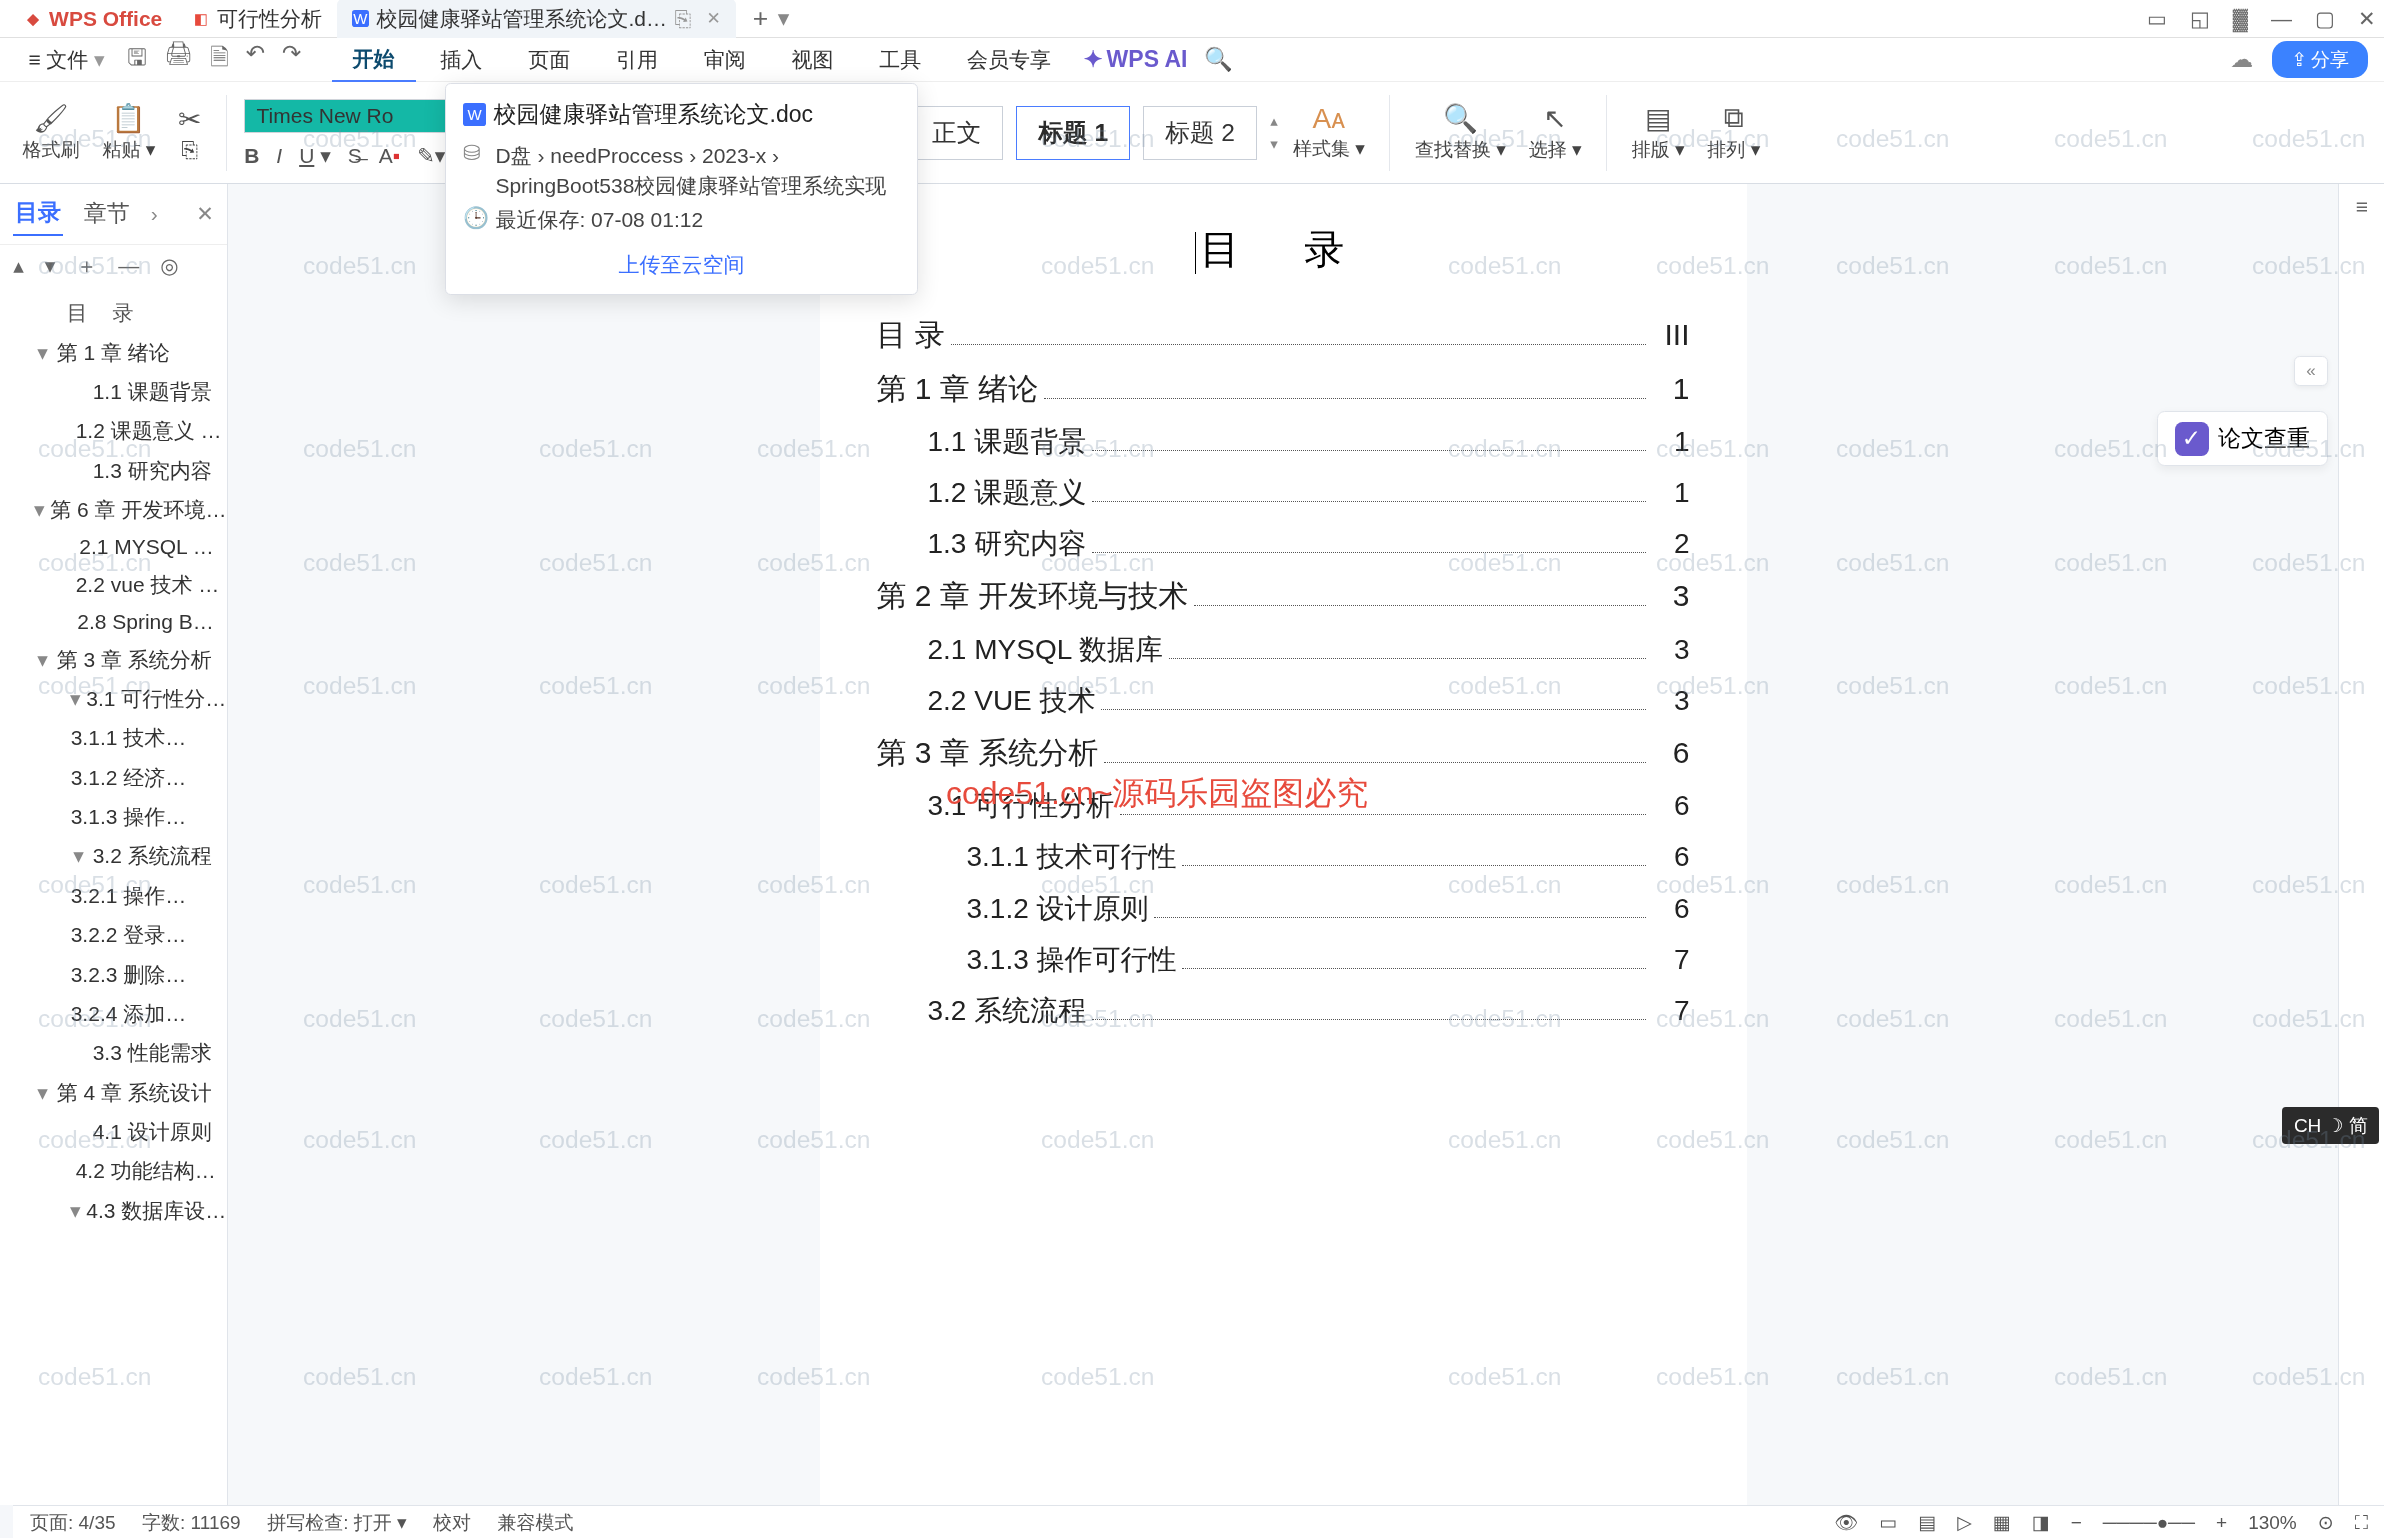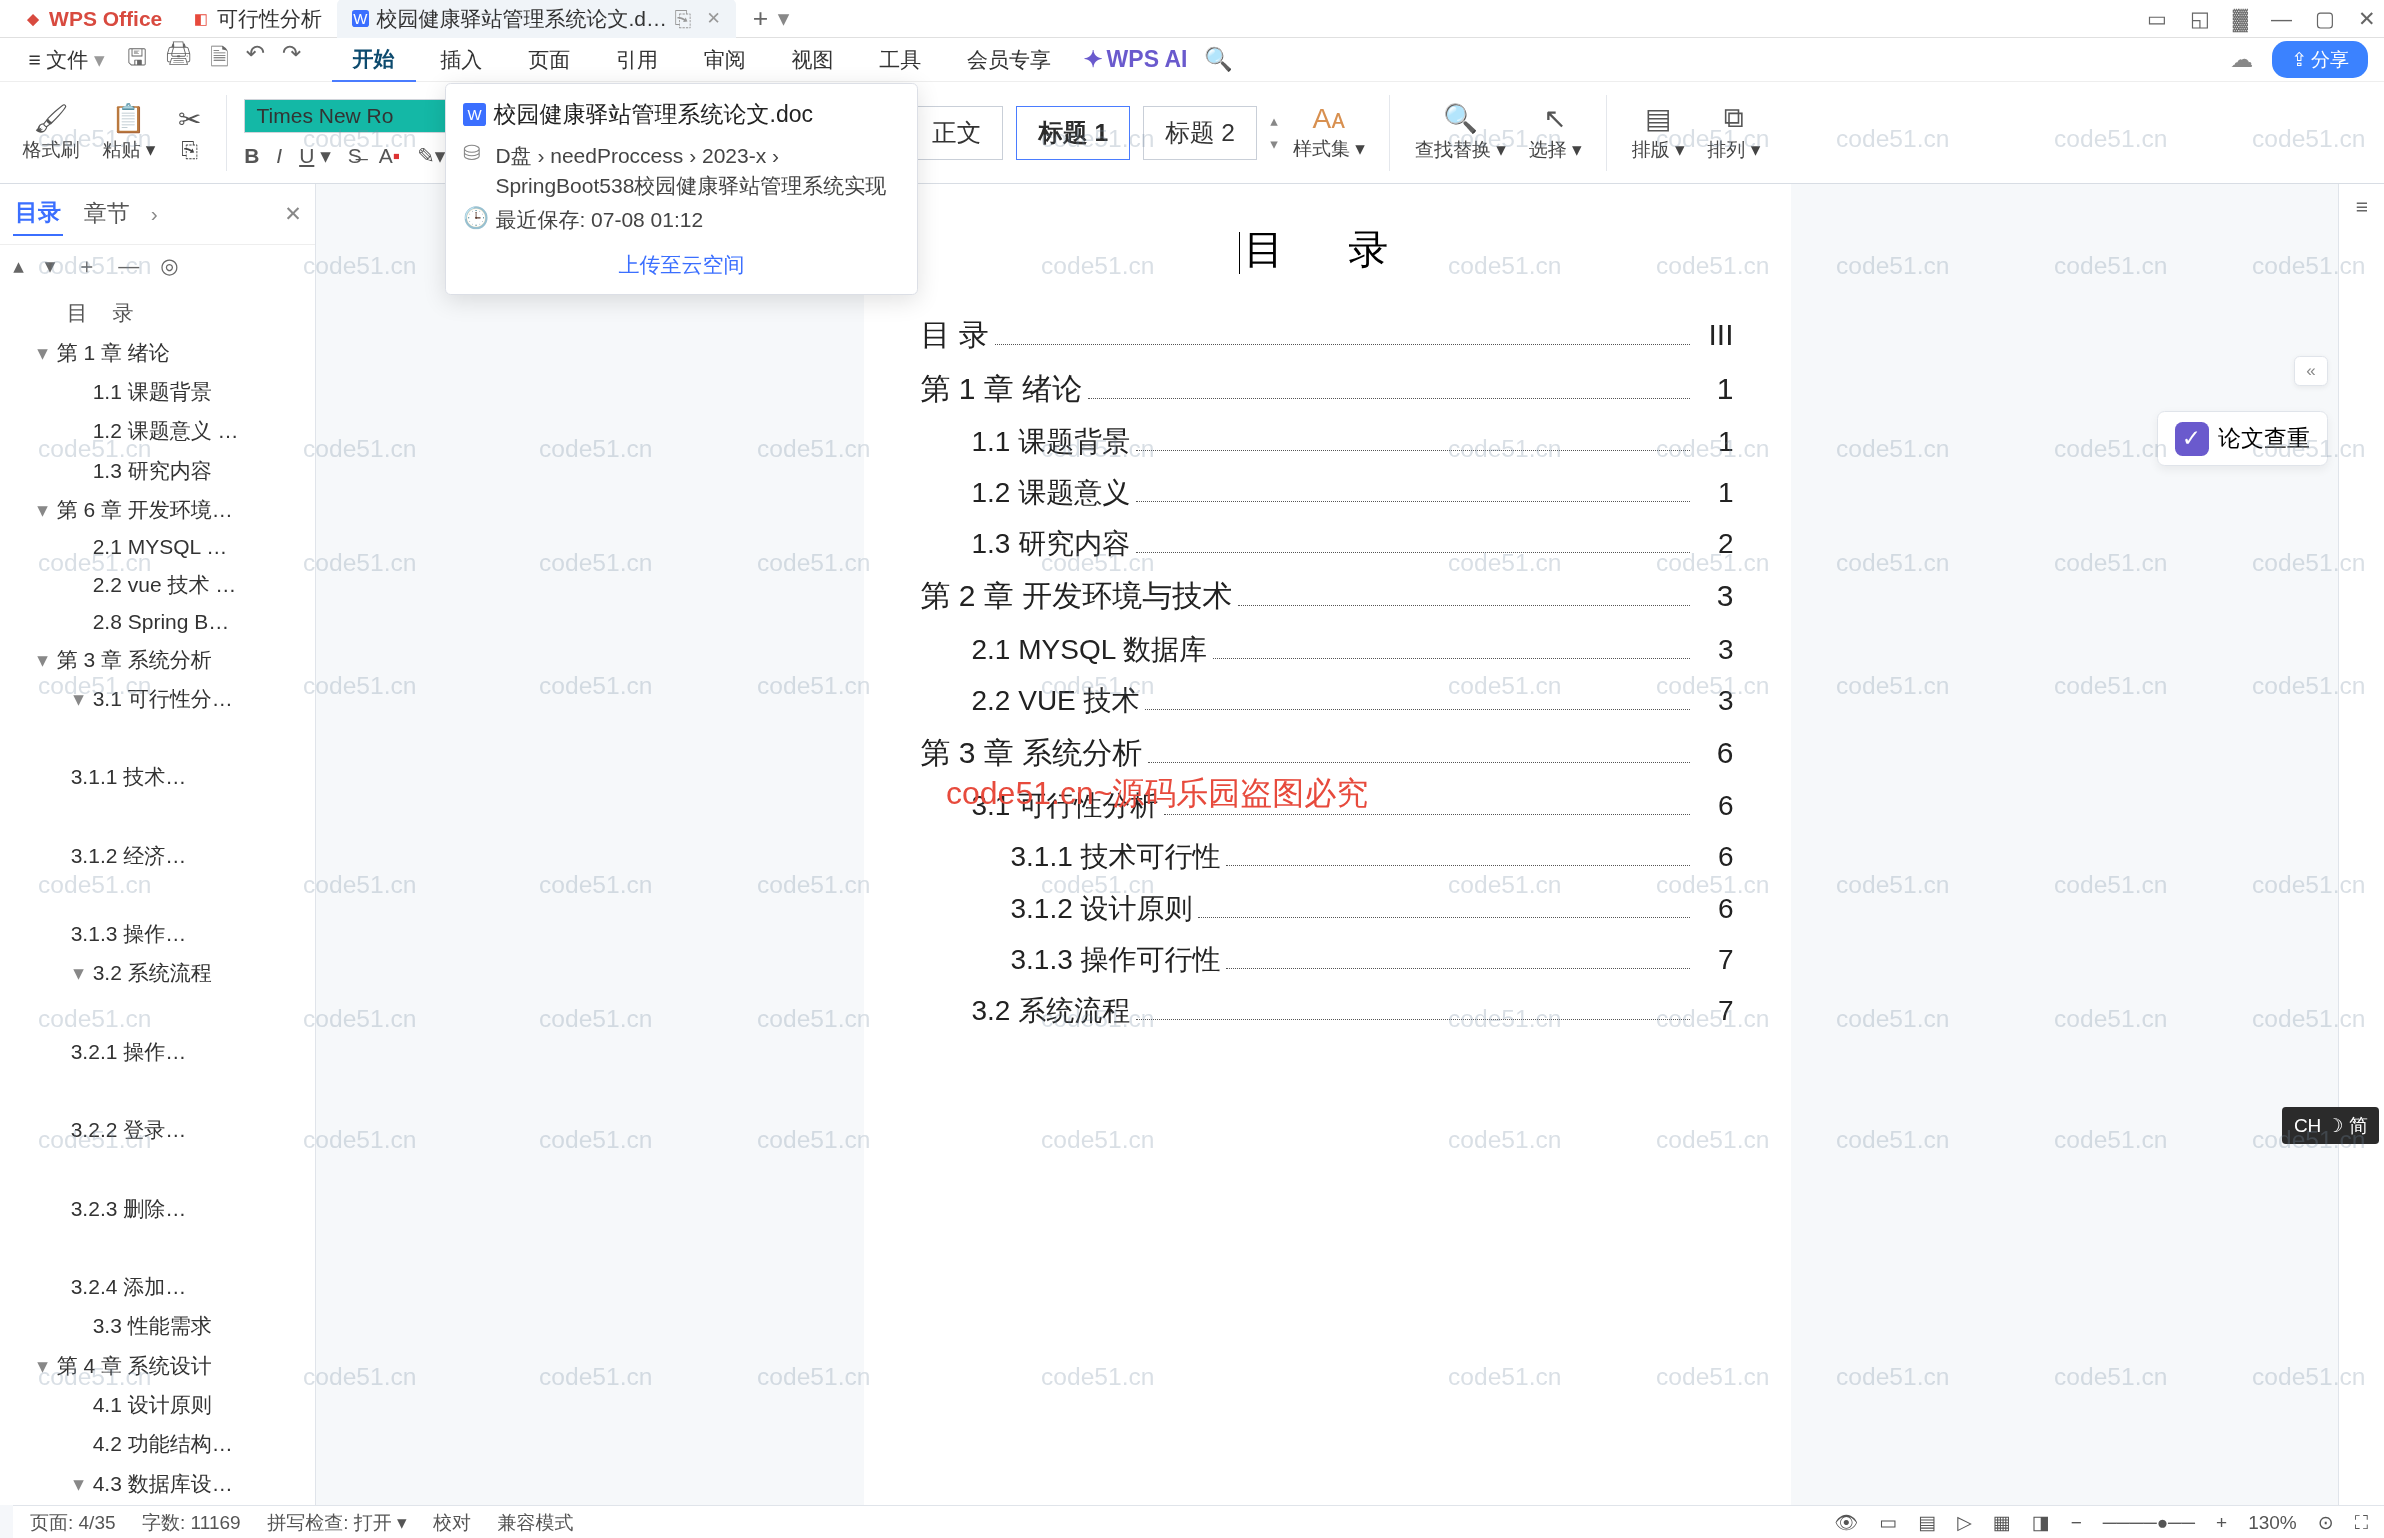--- a/index.html
+++ b/index.html
@@ -34,33 +34,33 @@
 .font-select { border: 0.9px solid #d0d4da; padding: 3.8px 11.4px; font-size: 21px; color: #333; background: #14b8a6; min-width: 246px; }
 .fs-select { border: 0.9px solid #d0d4da; padding: 3.8px 9.5px; font-size: 21px; width: 66px; }
 .mini-icons { display: flex; gap: 17px; color: #555; font-size: 21px; }
 .style-box { border: 0.9px solid #c9cfd8; padding: 9.5px 21px; font-size: 24.6px; color: #333; }
 .style-box.selected { border: 1.9px solid #4a7cff; color: #2b2b2b; font-weight: 700; }
 
 
 .workspace { display: flex; height: calc(100% - 38px - 44px - 102px - 34px); position: relative; }
 
 
-.outline-pane { width: 316px; background: #fff; border-right: 0.9px solid #e0e4ea; display: flex; flex-direction: column; }
+.outline-pane { width: 228px; background: #fff; border-right: 0.9px solid #e0e4ea; display: flex; flex-direction: column; }
 .outline-tabs { display: flex; align-items: center; padding: 7.6px 13.2px; gap: 19px; border-bottom: 0.9px solid #eee; }
 .outline-tabs .otab { font-size: 23px; color: #555; padding: 5.7px 1.9px; }
 .outline-tabs .otab.active { color: #3b6fff; border-bottom: 2.8px solid #3b6fff; font-weight: 600; }
 .outline-tabs .chev { color: #888; font-size: 21px; }
 .outline-tabs .ox { margin-left: auto; color: #888; font-size: 21px; }
 .outline-toolbar { display: flex; gap: 21px; padding: 7.6px 13.2px; color: #666; font-size: 21px; align-items: center; }
 .outline-list { flex: 1; overflow: auto; padding: 5.7px 0 19px; }
 .outline-item { display: flex; align-items: center; gap: 5.7px; font-size: 21px; color: #333; padding: 5.7px 13.2px; cursor: pointer; white-space: nowrap; overflow: hidden; text-overflow: ellipsis; }
 .outline-item.l0 { padding-left: 44px; color: #555; letter-spacing: 9.5px; }
 .outline-item.l1 { padding-left: 34px; }
 .outline-item.l2 { padding-left: 70px; }
-.outline-item.l3 { padding-left: 48px; margin-top: 39px; }
+.outline-item.l3 { padding-left: 48px; }
 .outline-item .chev { color: #888; width: 17px; display: inline-block; text-align: center; }
 
 
 .canvas { flex: 1; background: #f6f8fa; overflow: auto; position: relative; }
 .page { width: 927px; margin: 0 auto; background: #fff; min-height: 1325px; padding: 28px 57px 19px; position: relative; }
 .toc-title { text-align: center; font-size: 40px; font-family: "SimSun", serif; letter-spacing: 26.5px; margin: 9.5px 0 38px; }
 .cursor-line { display: inline-block; border-left: 1.9px solid #000; height: 42px; vertical-align: middle; margin-right: 3.8px; }
 .toc-entry { display: flex; align-items: baseline; font-family: "Times New Roman", "SimSun", serif; font-size: 28px; margin: 13.2px 0; color: #222; }
 .toc-entry.h1 { font-size: 30px; font-weight: 400; }
 .toc-entry .txt { white-space: nowrap; }

